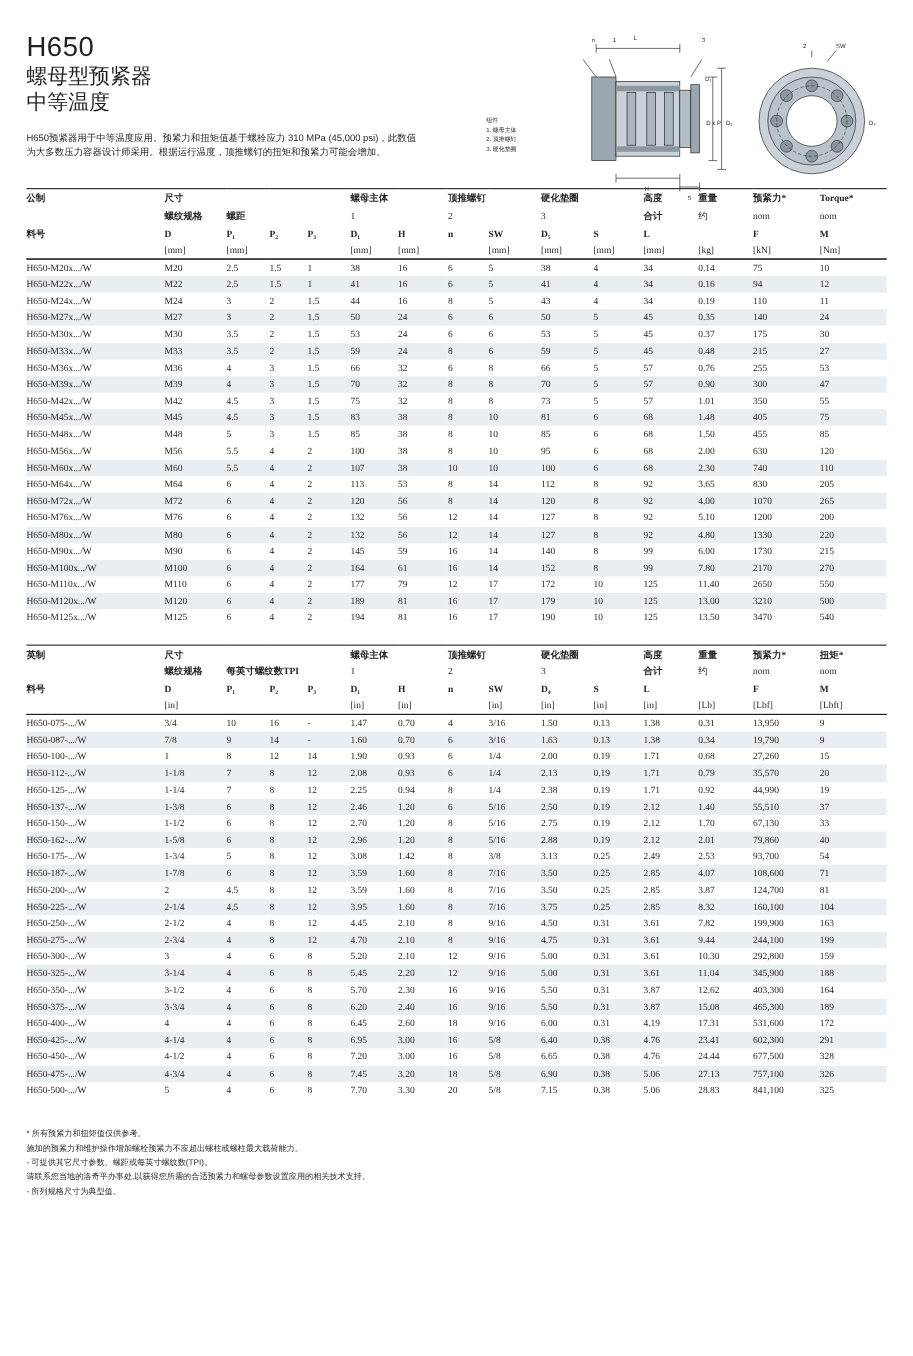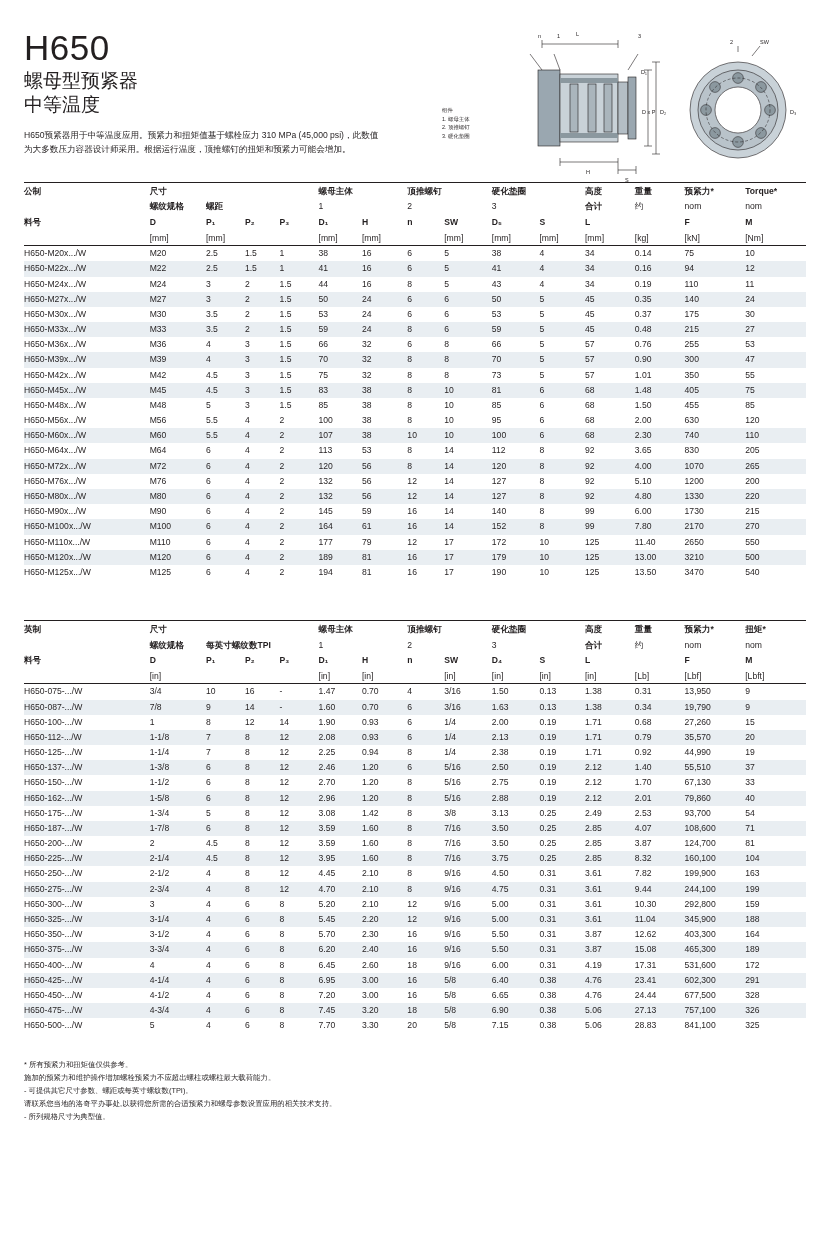--- a/index.html
+++ b/index.html
@@ -22,21 +22,21 @@
   
   .header {
     position: relative;
     padding: 30px 24px 0 24px;
     box-sizing: border-box;
   }
   .title-block {
     width: 440px;
   }
   .doc-title {
-    font-size: 35px;
+    font-size: 25px;
     font-weight: normal;
     letter-spacing: 0.5px;
     margin: 0 0 2px 0;
     line-height: 1.05;
   }
   .doc-sub1, .doc-sub2 {
     font-size: 19px;
     line-height: 1.25;
     margin: 0;
     font-weight: normal;
@@ -63,20 +63,21 @@
     font-size: 5.4px;
     line-height: 1.6;
     color: #231f20;
   }
   
   table.spec {
     width: 782px;
     margin: 0 24px;
     border-collapse: collapse;
     font-size: 8.6px;
+    font-family: Liberation Serif, serif;
   }
   table.spec td, table.spec th {
     padding: 0;
     text-align: left;
     vertical-align: top;
     font-weight: normal;
   }
   .tbl-wrap {
     margin-top: 22px;
   }
@@ -671,21 +672,21 @@
             <td>10</td>
             <td>125</td>
             <td>13.50</td>
             <td>3470</td>
             <td>540</td>
           </tr>
         </tbody>
     </table>
   </div>
 
-  <div class="tbl-wrap" style="margin-top:40px;">
+  <div class="tbl-wrap" style="margin-top:16px;">
     <table class="spec hdr-rule-top">
       <colgroup>
         <col style="width:116px">
           <col style="width:52px">
           <col style="width:36px">
           <col style="width:32px">
           <col style="width:36px">
         <col style="width:40px">
           <col style="width:42px">
           <col style="width:34px">

